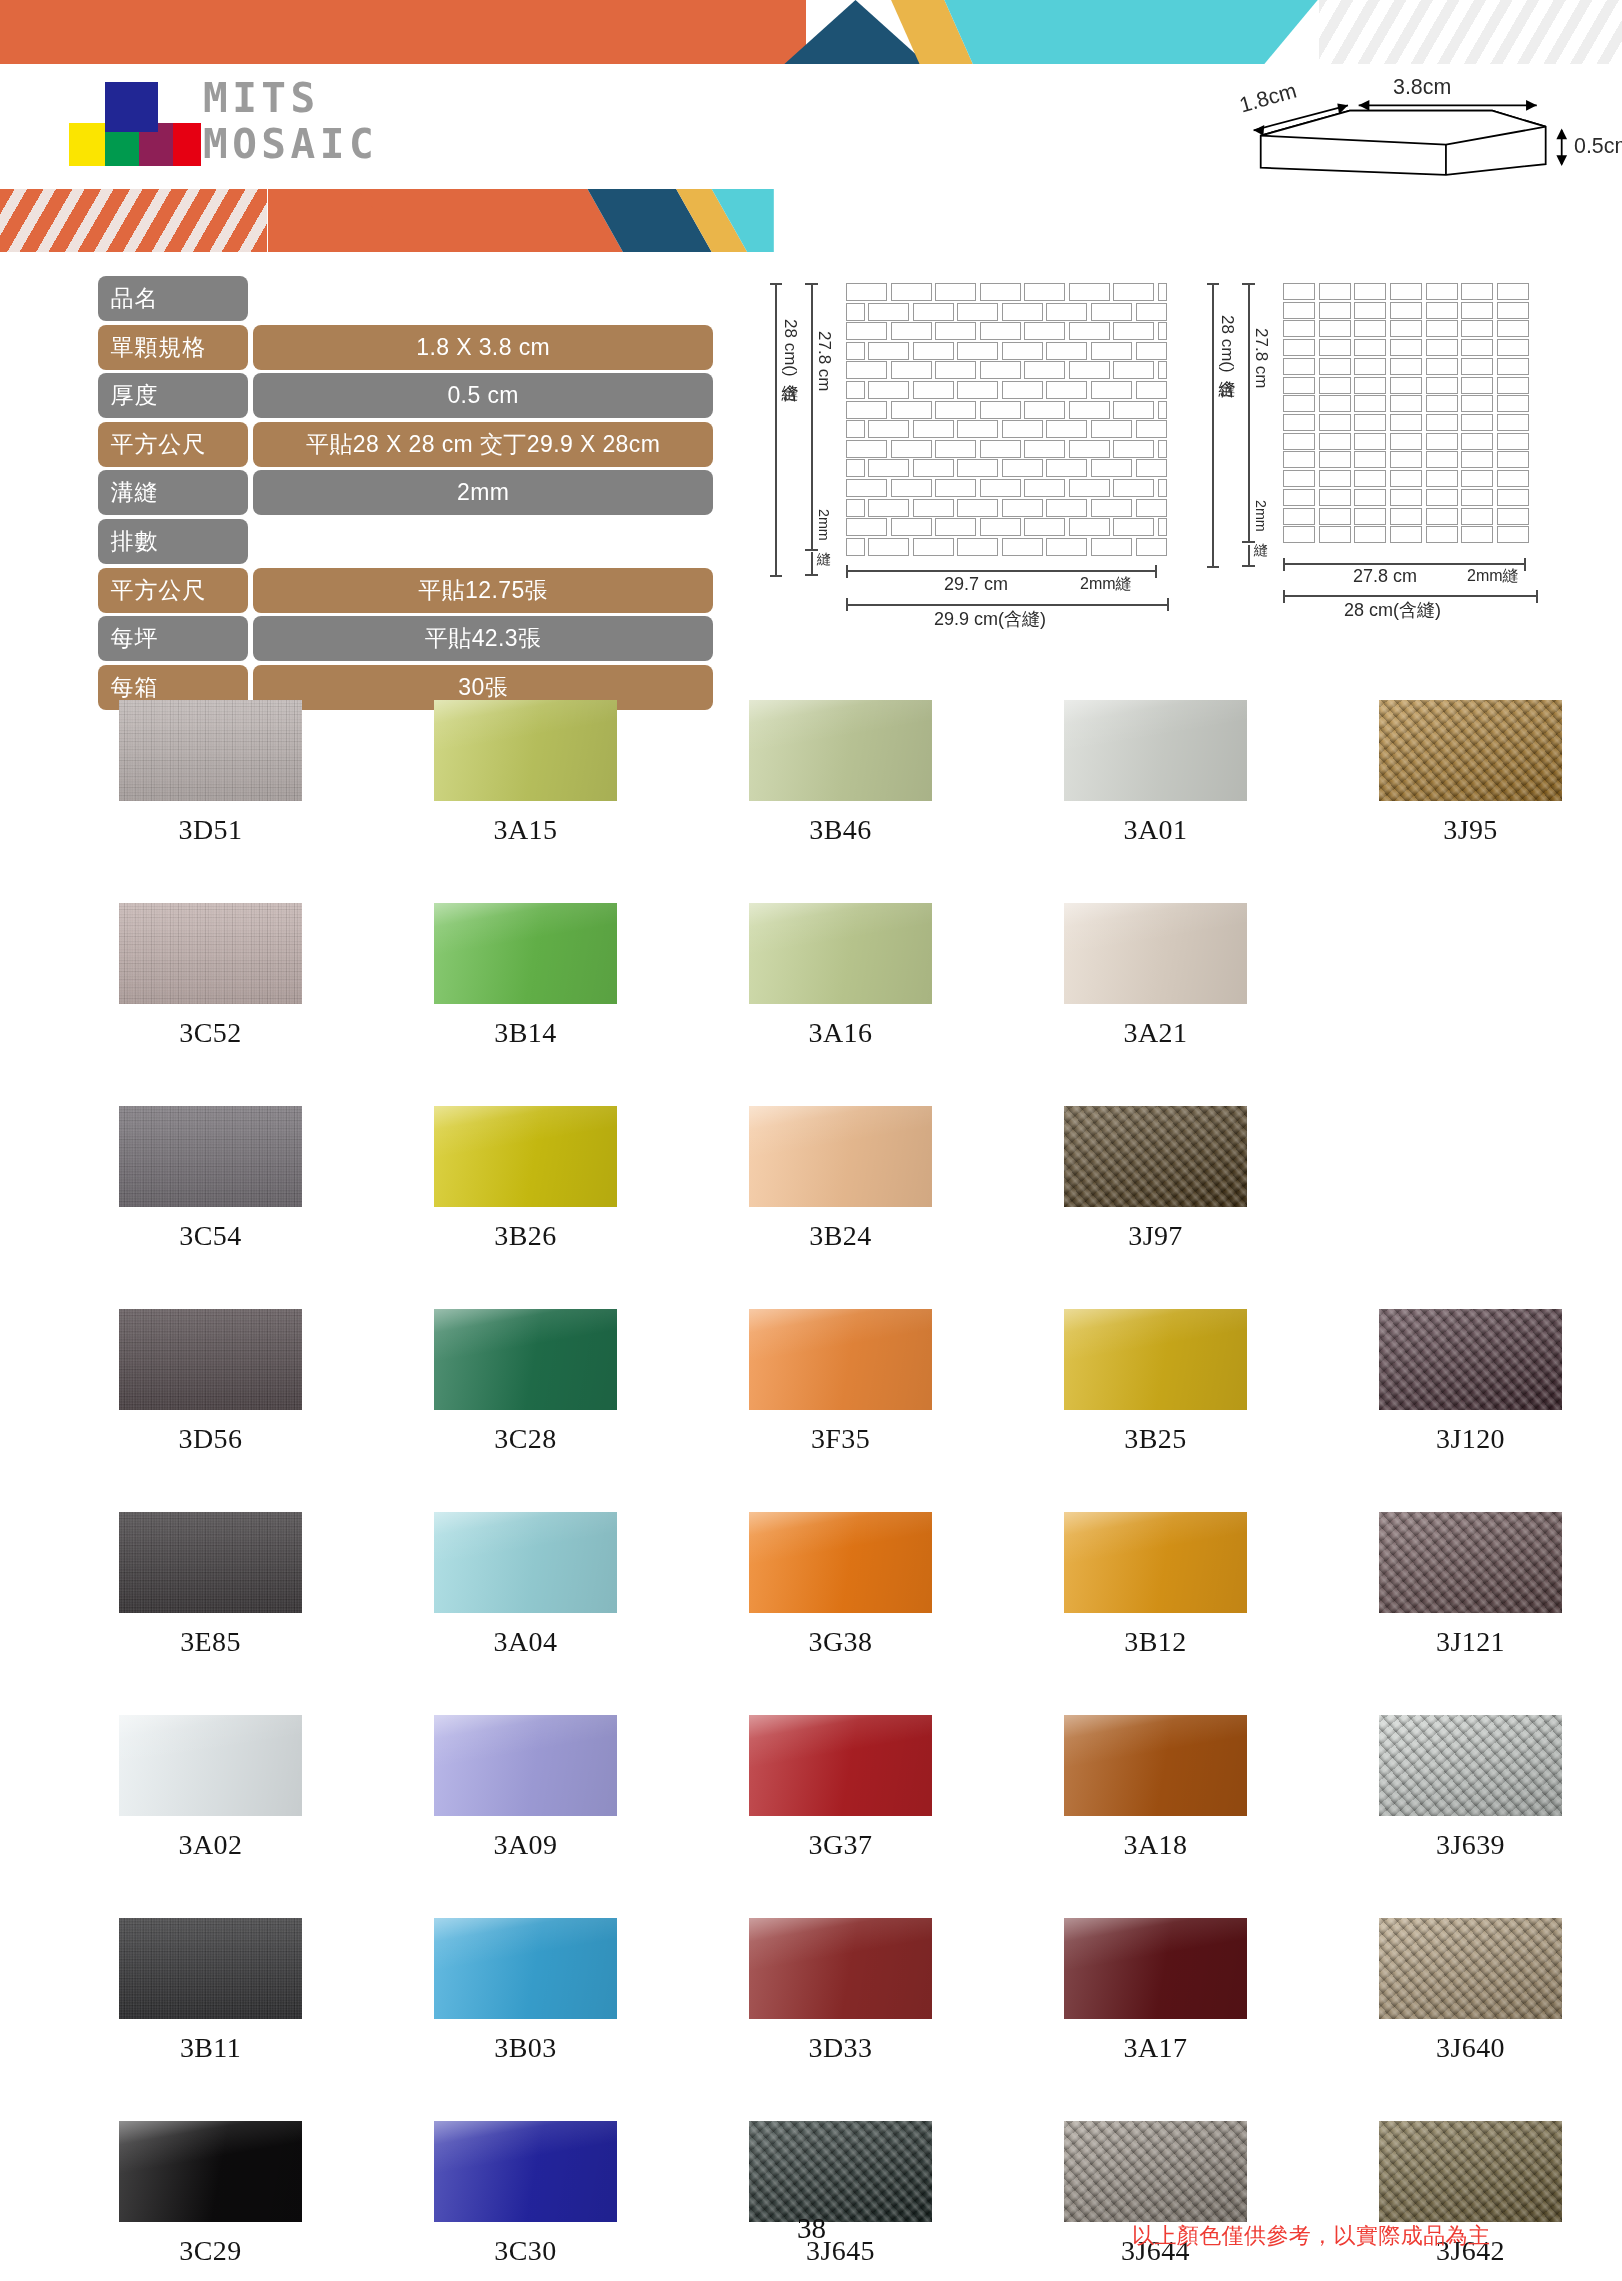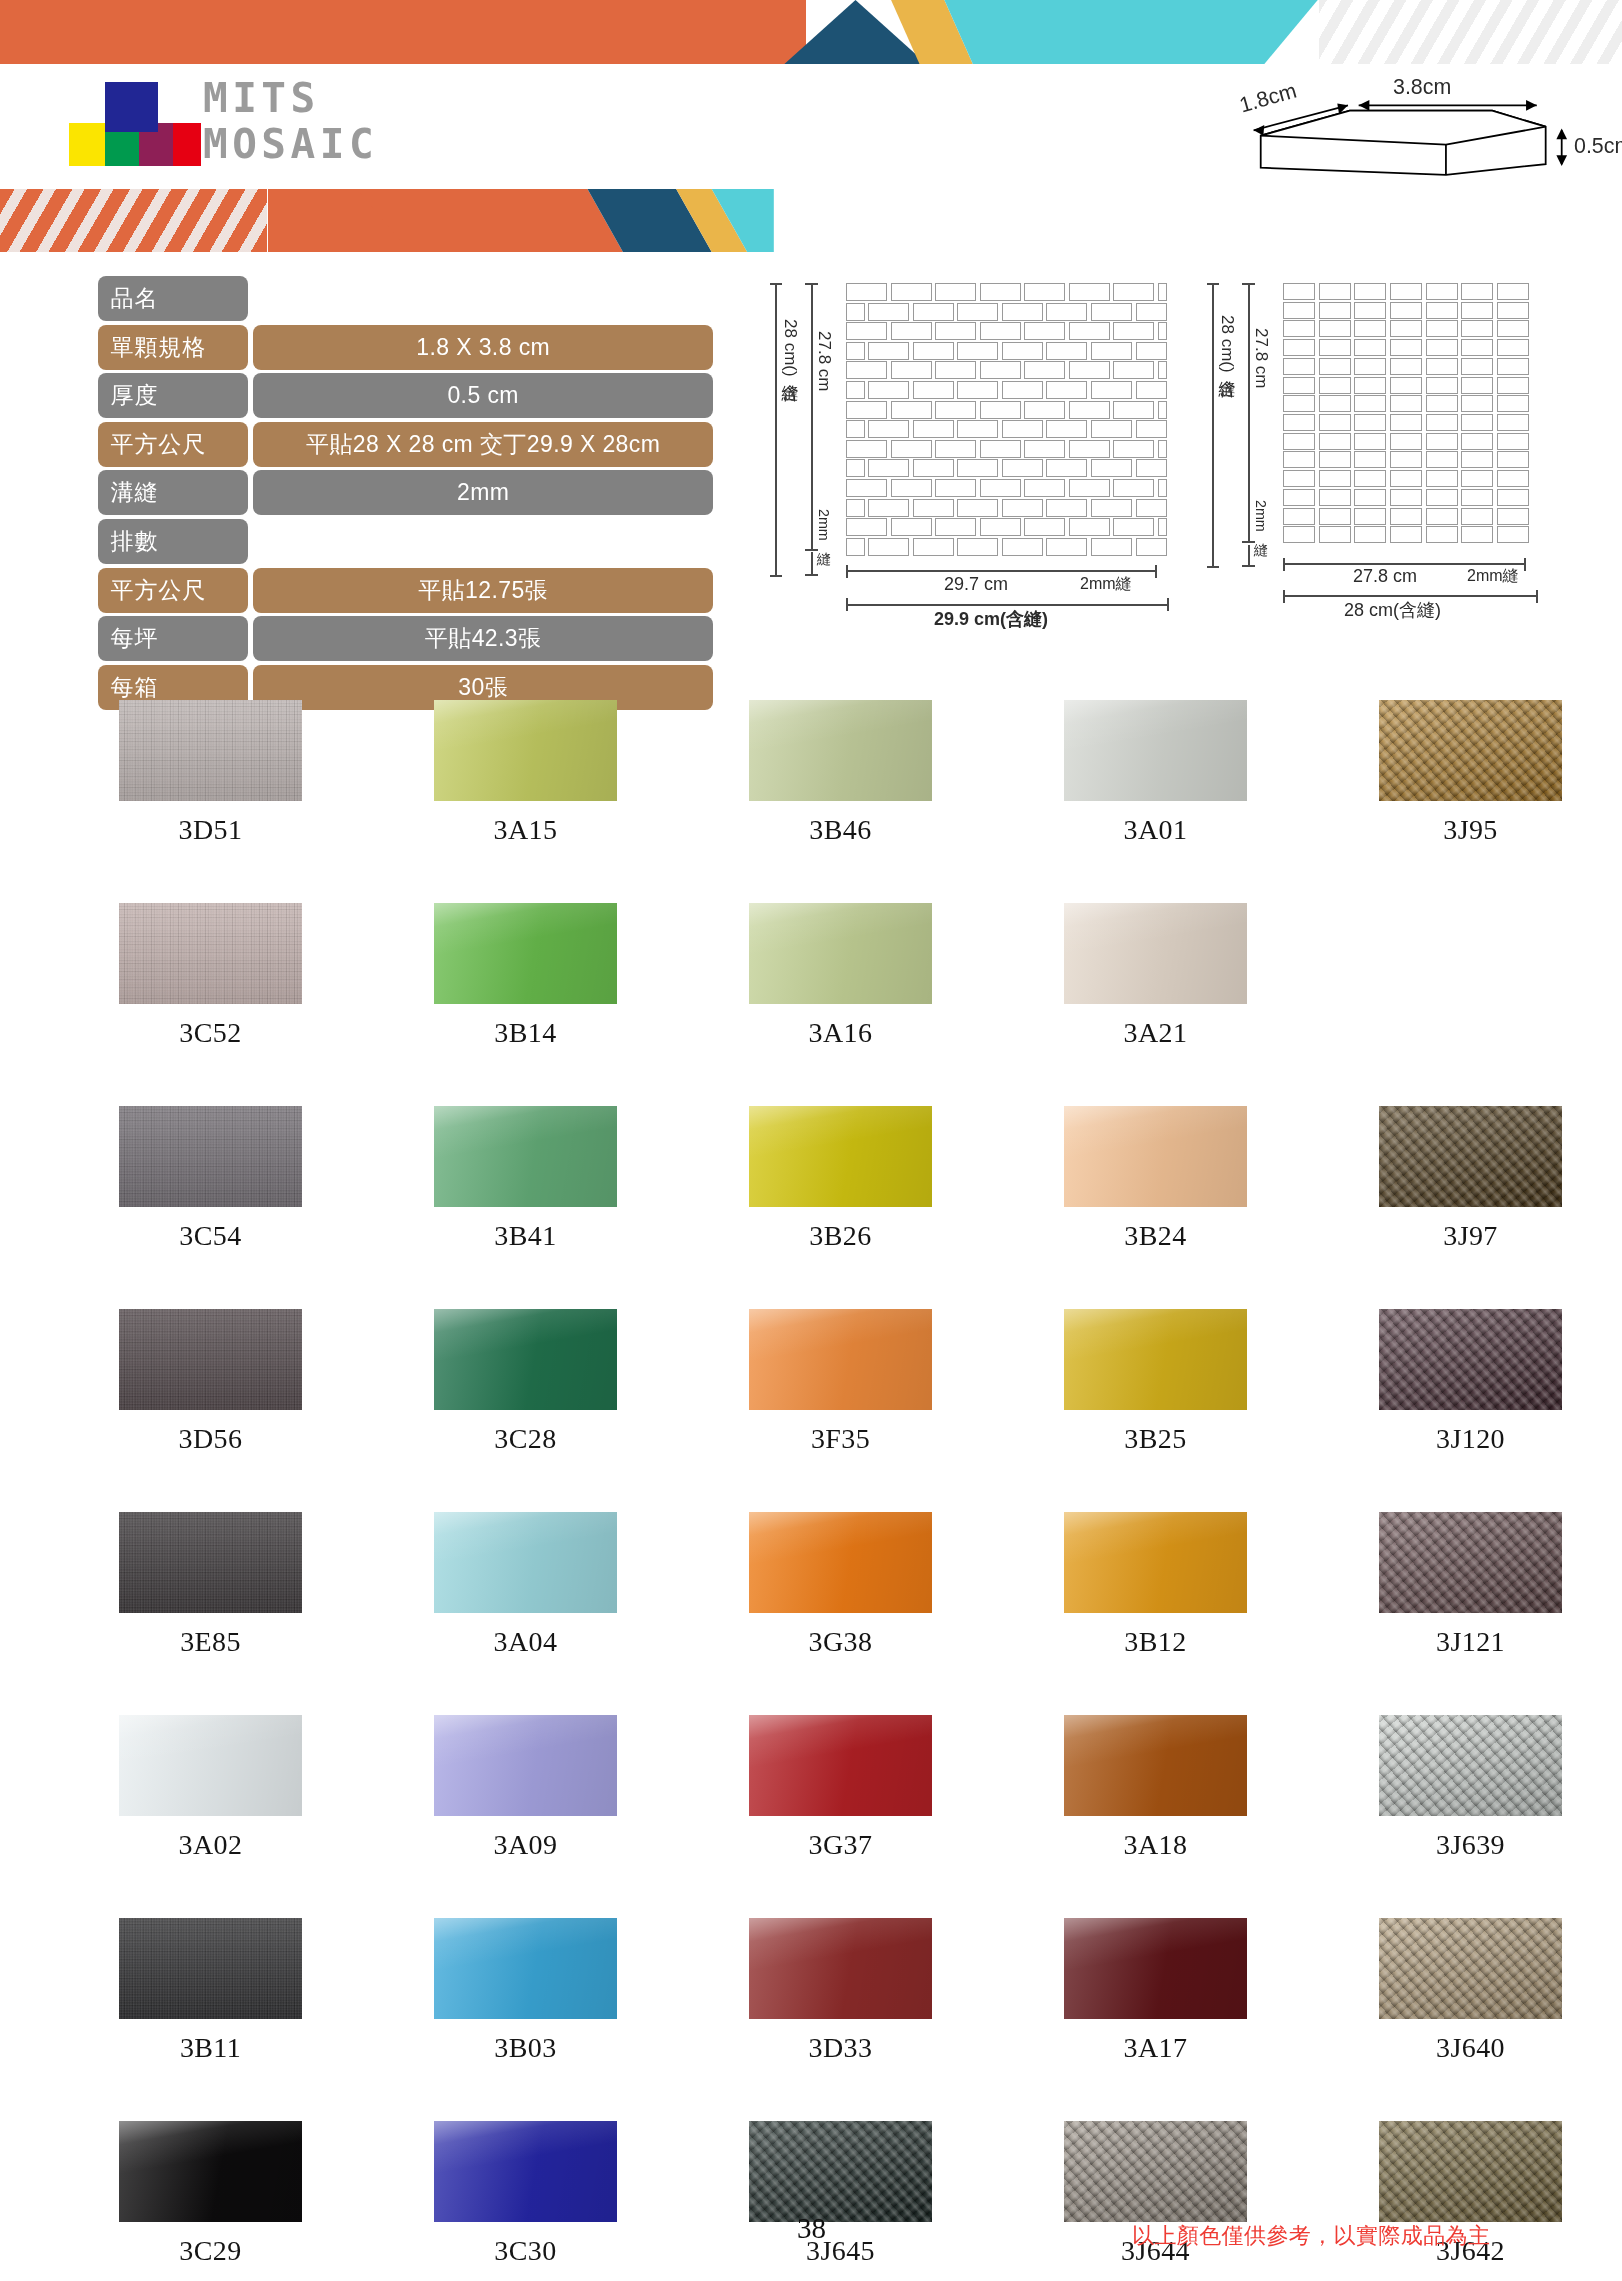--- a/index.html
+++ b/index.html
@@ -469,21 +469,21 @@
 
     <div class="dim-line" style="left:80px; top:303px; width:310px; height:1.8px;"></div>
     <div class="dim-line" style="left:80px; top:298px; width:1.8px; height:12.5px;"></div>
     <div class="dim-line" style="left:389px; top:298px; width:1.8px; height:12.5px;"></div>
     <div class="dim-line" style="left:80px; top:337px; width:323px; height:1.8px;"></div>
     <div class="dim-line" style="left:80px; top:331px; width:1.8px; height:12.5px;"></div>
     <div class="dim-line" style="left:401px; top:331px; width:1.8px; height:12.5px;"></div>
 
     <div class="dim-label" style="left:178px; top:307px; font-size:18px;">29.7 cm</div>
     <div class="dim-label" style="left:314px; top:307px; font-size:16px;">2mm縫</div>
-    <div class="dim-label" style="left:168px; top:340px; font-size:18px;font-weight:bold;">29.9 cm(含縫)</div>
+    <div class="dim-label" style="left:168px; top:340px; font-size:18px;">29.9 cm(含縫)</div>
   </div>
 
   <div class="diagram" id="diagram-grid">
     <div class="dgm-canvas" id="grid-canvas" style="left:80px; top:16px; width:250px; height:267px; border:none;">
         <div class="brick" style="left: 0px; top: 0px; width: 32px; height: 17px;"></div>
         <div class="brick" style="left: 36px; top: 0px; width: 32px; height: 17px;"></div>
         <div class="brick" style="left: 71px; top: 0px; width: 32px; height: 17px;"></div>
         <div class="brick" style="left: 107px; top: 0px; width: 32px; height: 17px;"></div>
         <div class="brick" style="left: 143px; top: 0px; width: 32px; height: 17px;"></div>
         <div class="brick" style="left: 178px; top: 0px; width: 32px; height: 17px;"></div>
@@ -649,24 +649,20 @@
           <div class="swatch-img"></div>
           <div class="swatch-code"></div>
         </div>
       </div>
       <div class="swatch-row">
         <div class="swatch-cell">
           <div class="swatch-img" style="background: repeating-linear-gradient(90deg, rgba(0, 0, 0, 0.1) 0px, rgba(255, 255, 255, 0.08) 0.9px, rgba(0, 0, 0, 0) 2.7px), repeating-linear-gradient(0deg, rgba(0, 0, 0, 0.08) 0px, rgba(255, 255, 255, 0.06) 0.9px, rgba(0, 0, 0, 0) 2.7px), linear-gradient(rgba(255, 255, 255, 0.16), rgba(0, 0, 0, 0.12)), rgb(111, 106, 112);"></div>
           <div class="swatch-code">3C54</div>
         </div>
         <div class="swatch-cell">
-          <div class="swatch-img" style="background: linear-gradient(170deg, rgba(255, 255, 255, 0.42) 0%, rgba(255, 255, 255, 0.1) 18%, rgba(255, 255, 255, 0) 40%), linear-gradient(100deg, rgba(255, 255, 255, 0.22) 0%, rgba(0, 0, 0, 0.07) 55%, rgba(0, 0, 0, 0.14) 100%), rgb(99, 171, 119);"></div>
-          <div class="swatch-code">3B41</div>
-        </div>
-        <div class="swatch-cell">
           <div class="swatch-img" style="background: linear-gradient(170deg, rgba(255, 255, 255, 0.42) 0%, rgba(255, 255, 255, 0.1) 18%, rgba(255, 255, 255, 0) 40%), linear-gradient(100deg, rgba(255, 255, 255, 0.22) 0%, rgba(0, 0, 0, 0.07) 55%, rgba(0, 0, 0, 0.14) 100%), rgb(210, 197, 17);"></div>
           <div class="swatch-code">3B26</div>
         </div>
         <div class="swatch-cell">
           <div class="swatch-img" style="background: linear-gradient(170deg, rgba(255, 255, 255, 0.42) 0%, rgba(255, 255, 255, 0.1) 18%, rgba(255, 255, 255, 0) 40%), linear-gradient(100deg, rgba(255, 255, 255, 0.22) 0%, rgba(0, 0, 0, 0.07) 55%, rgba(0, 0, 0, 0.14) 100%), rgb(243, 195, 151);"></div>
           <div class="swatch-code">3B24</div>
         </div>
         <div class="swatch-cell">
           <div class="swatch-img" style="background: repeating-linear-gradient(48deg, rgba(0, 0, 0, 0.28) 0px, rgba(0, 0, 0, 0) 3.6px, rgba(255, 255, 255, 0.2) 6.2px, rgba(0, 0, 0, 0) 9.8px), repeating-linear-gradient(-40deg, rgba(0, 0, 0, 0.22) 0px, rgba(255, 255, 255, 0.14) 4.5px, rgba(0, 0, 0, 0) 9px), linear-gradient(160deg, rgba(255, 255, 255, 0.3), rgba(0, 0, 0, 0.25)), rgb(74, 53, 18);"></div>
           <div class="swatch-code">3J97</div>

